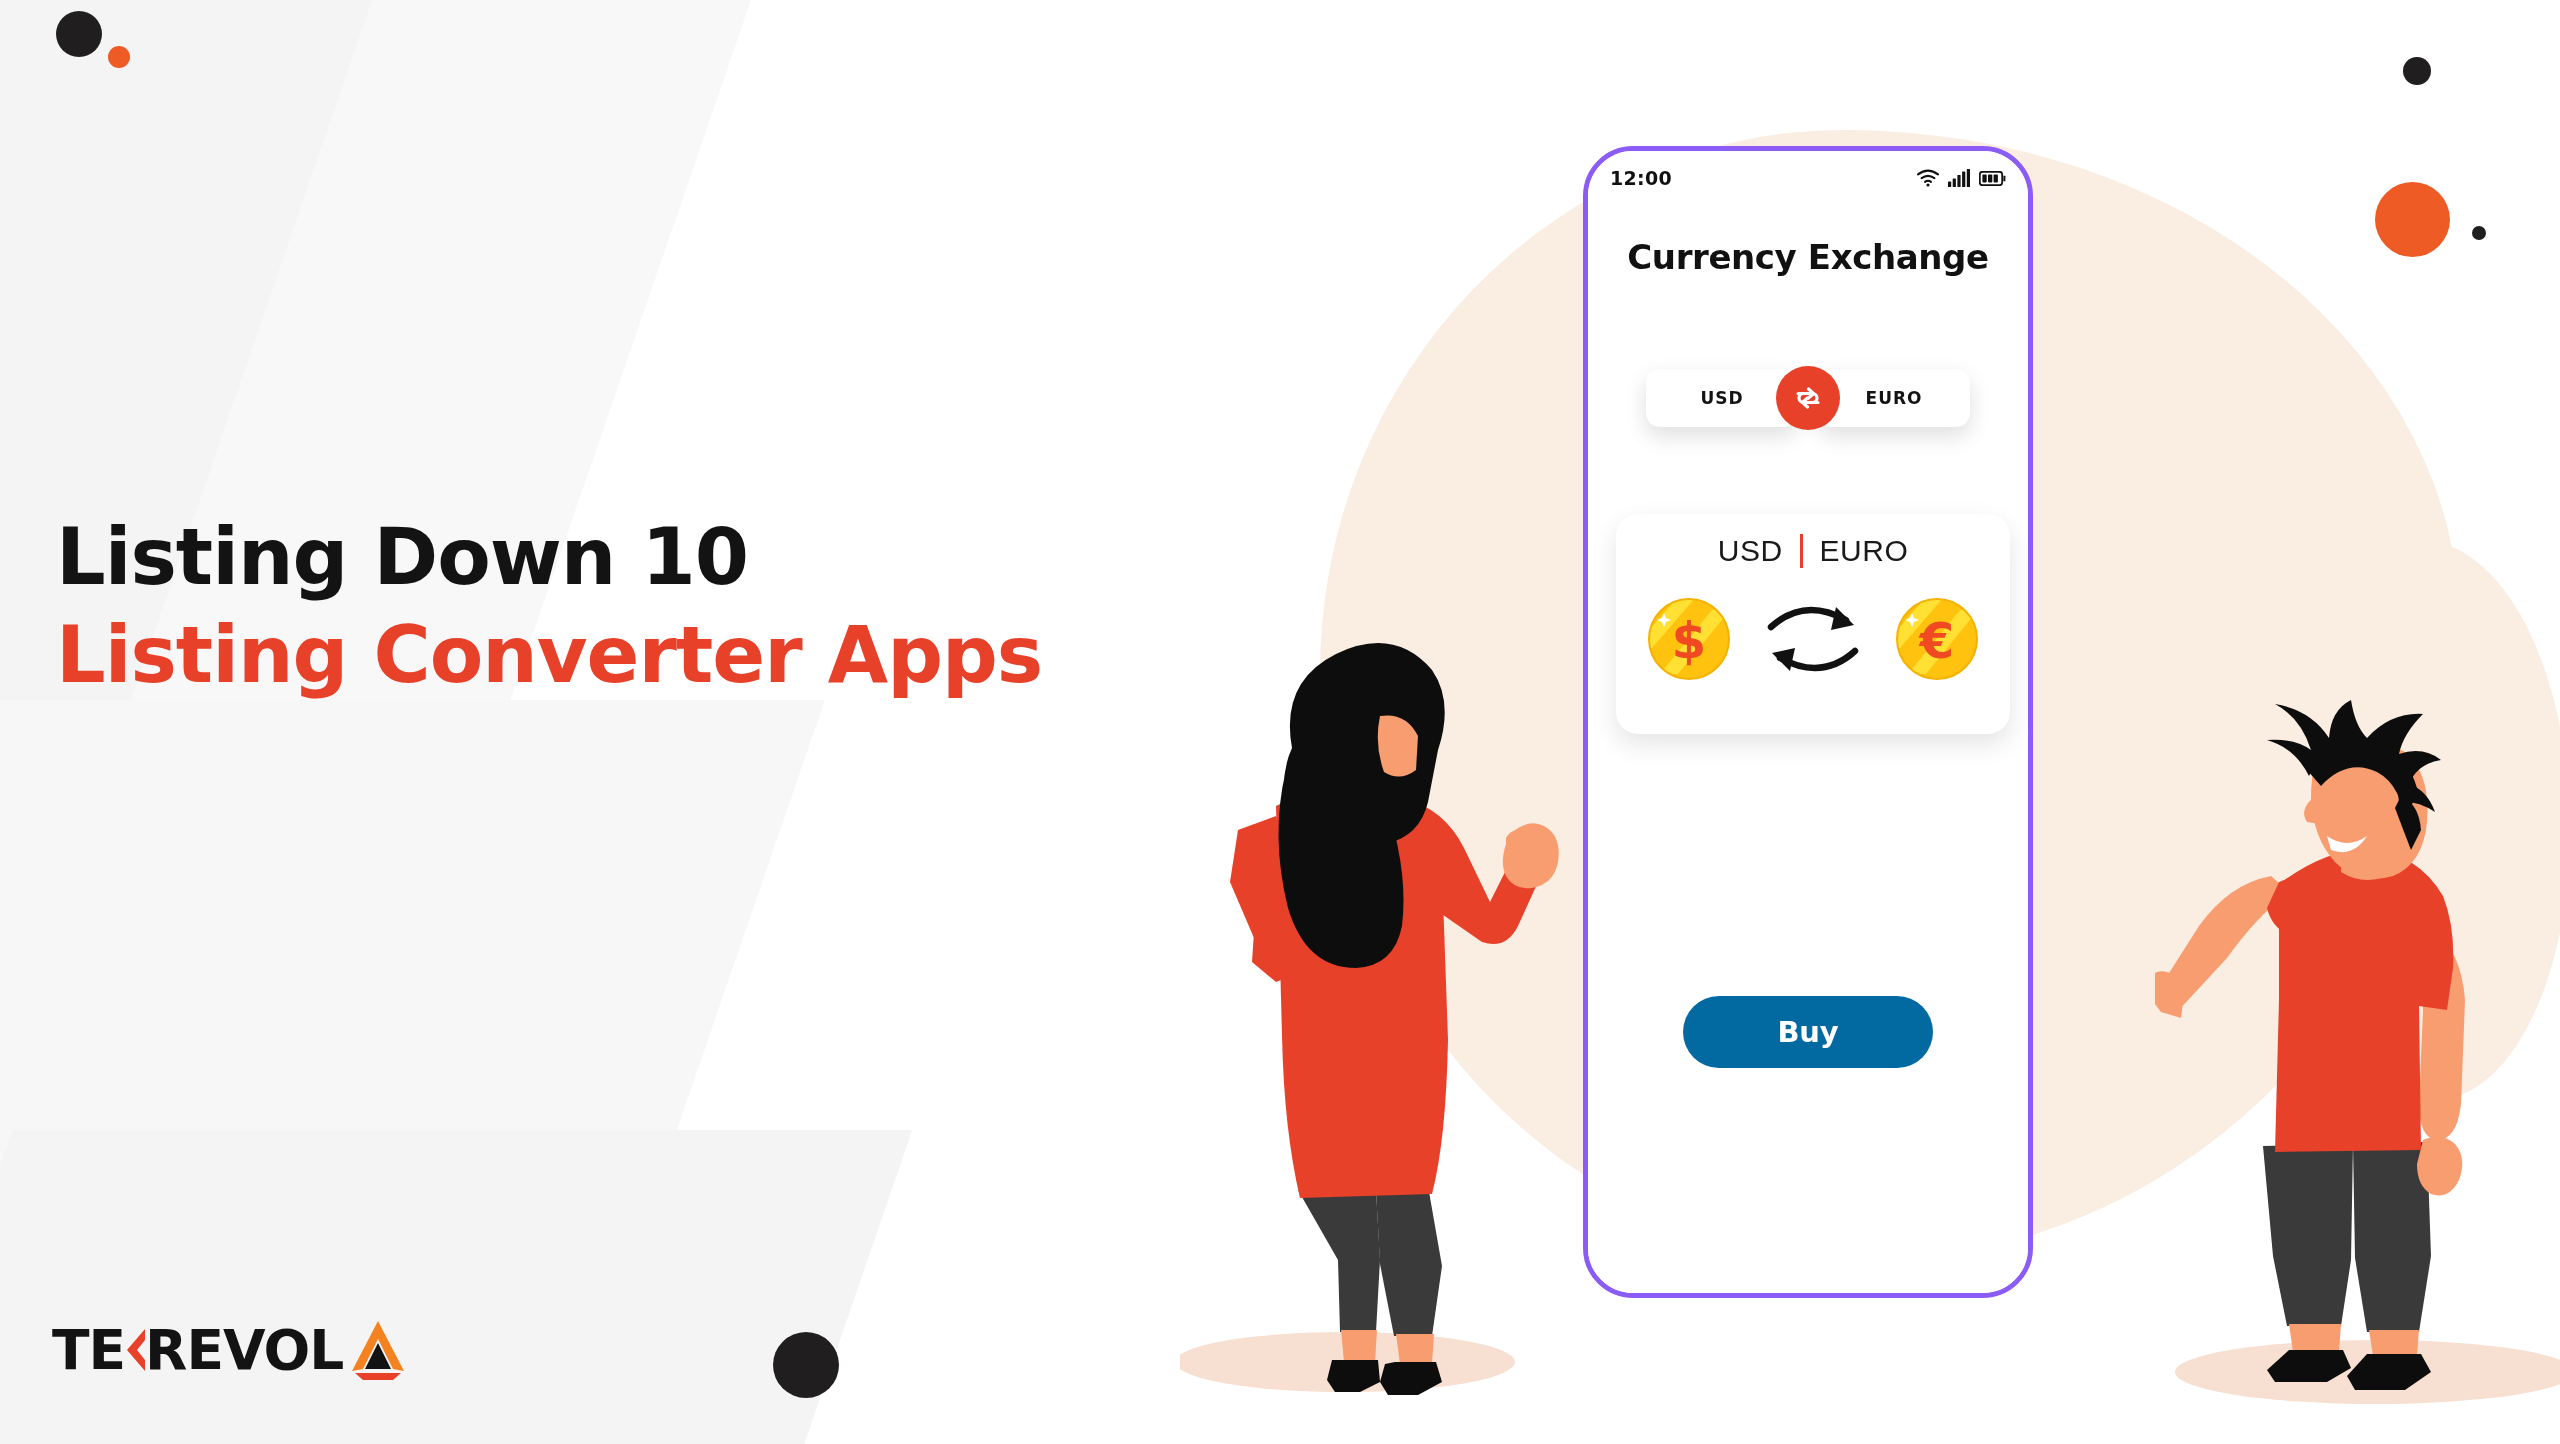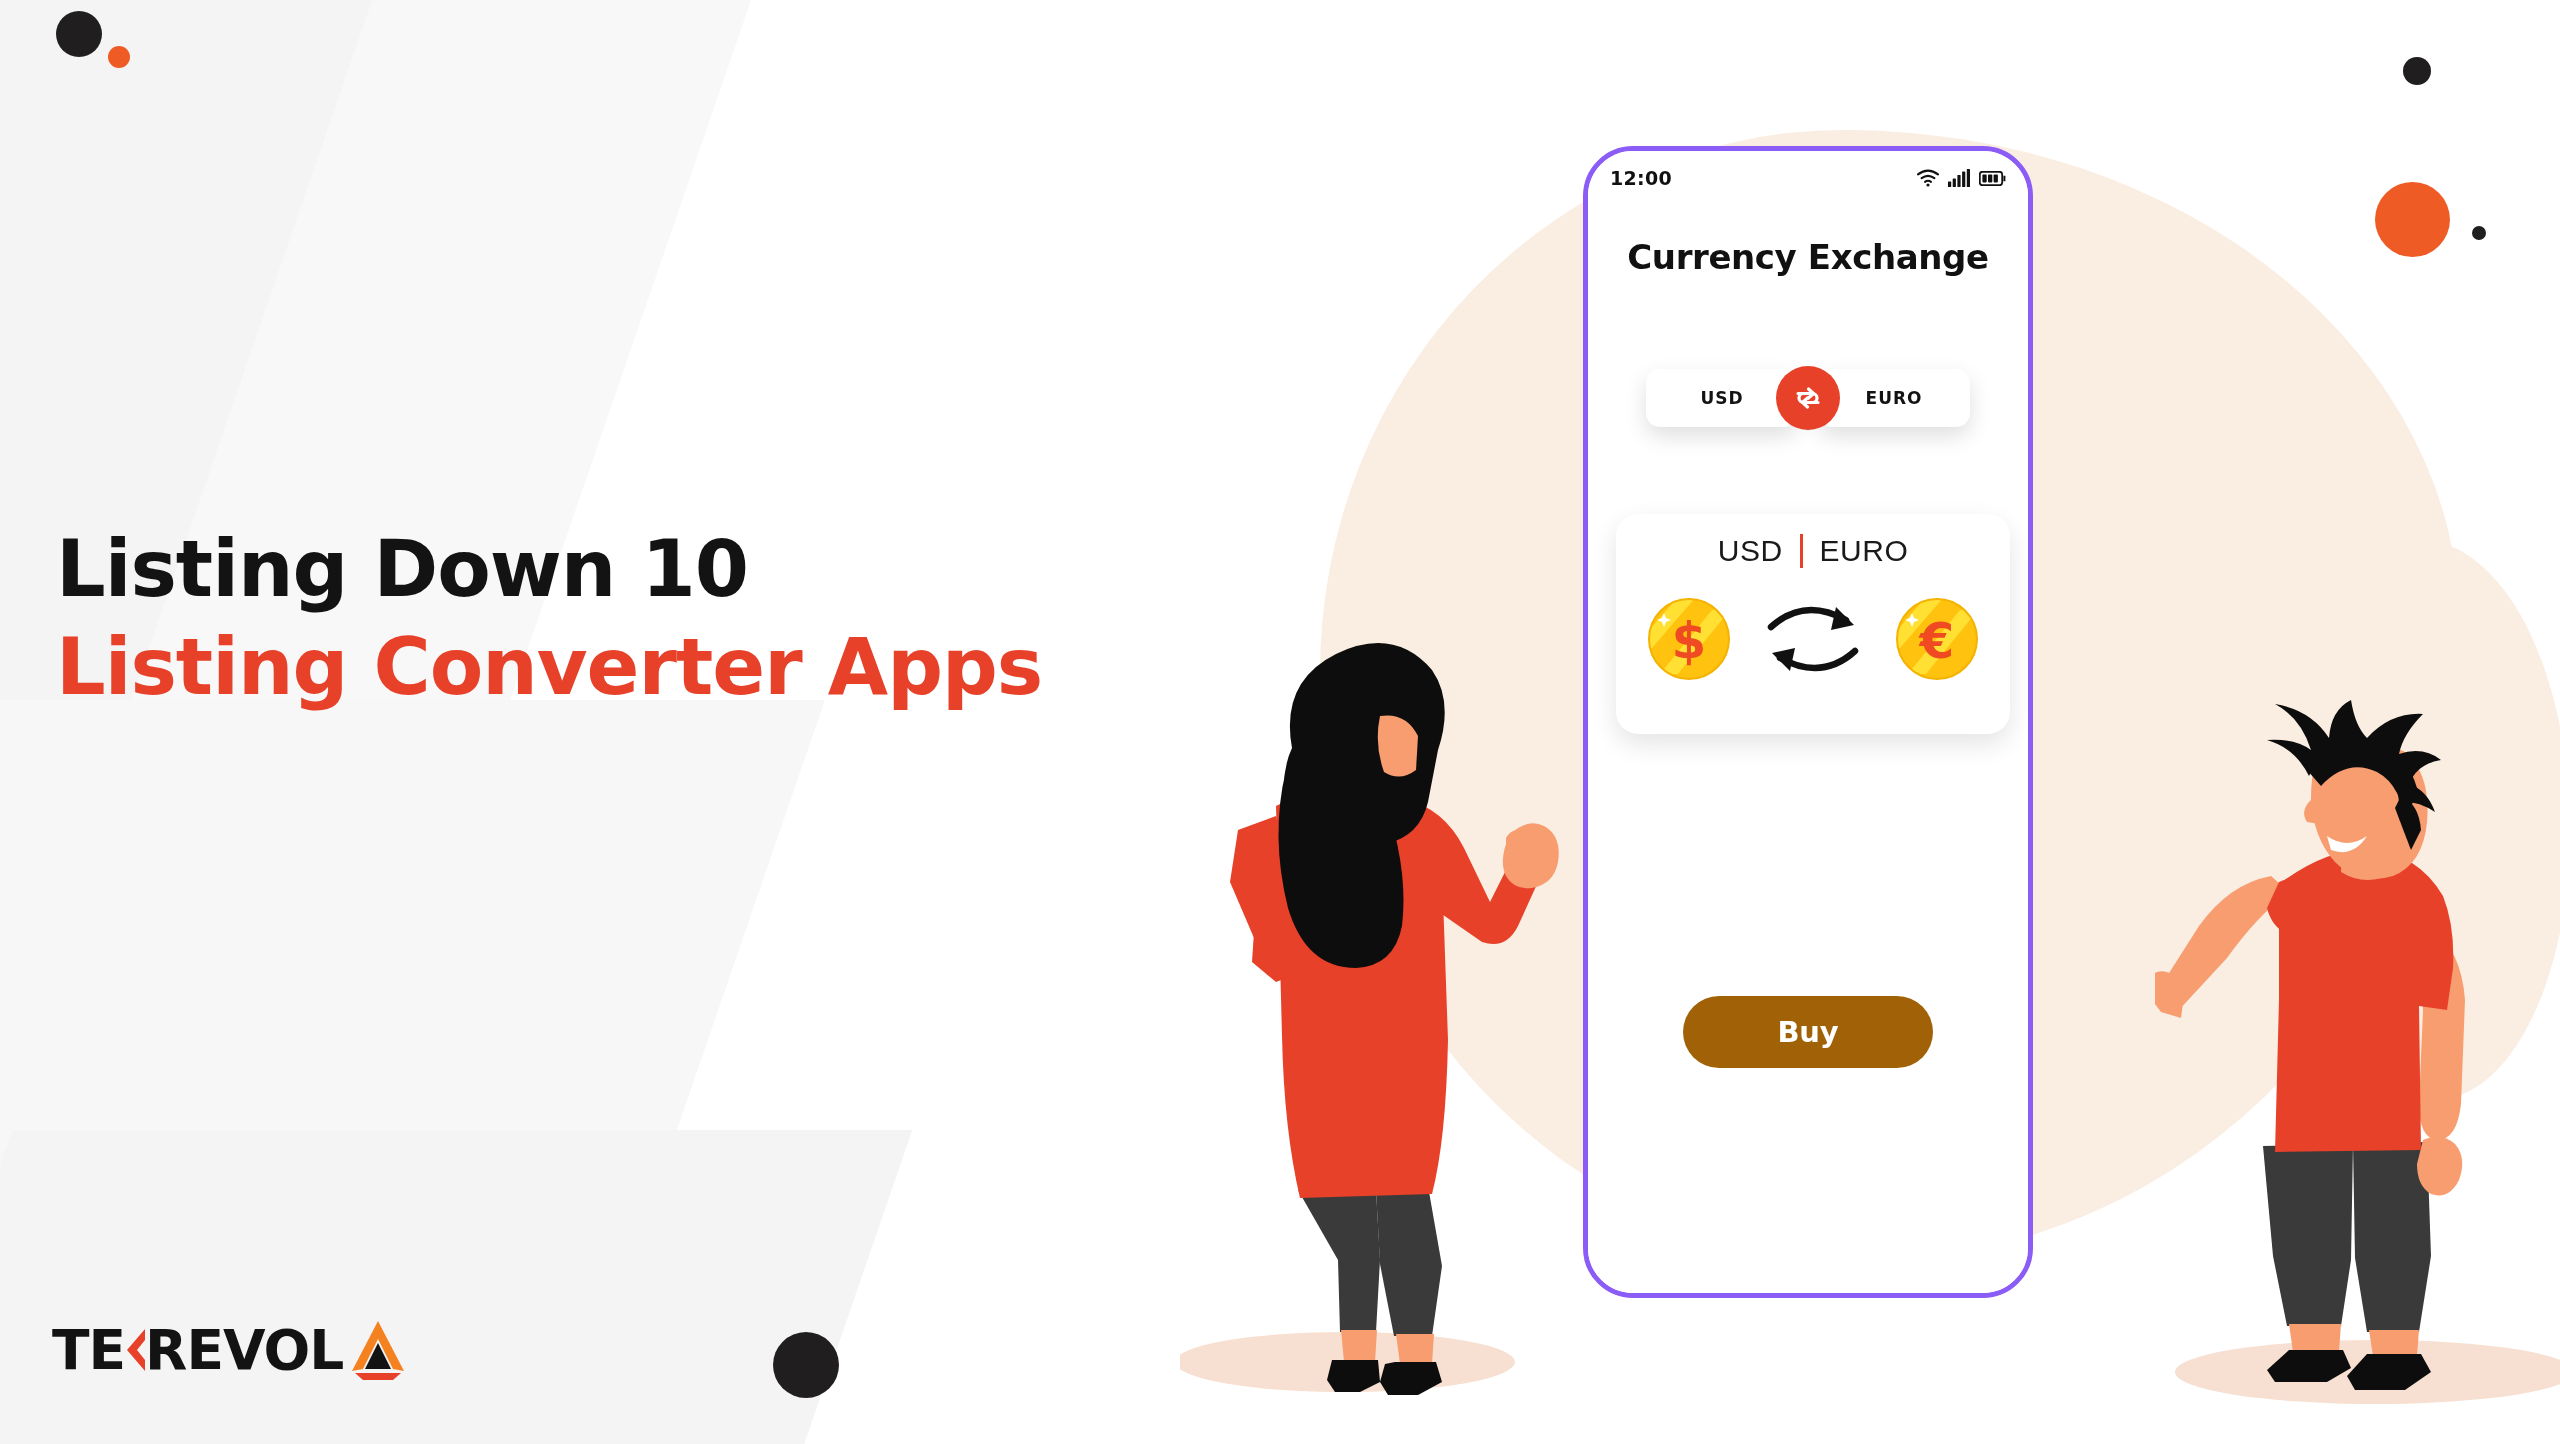--- a/index.html
+++ b/index.html
@@ -70,21 +70,21 @@
   #dot-tl-black  { left:56px;  top:11px;   width:46px; height:46px; background:#201E1E; }
   #dot-tl-orange { left:108px; top:46px;   width:22px; height:22px; background:#EF5B25; }
   #dot-tr-black  { left:2403px;top:57px;   width:28px; height:28px; background:#201E1E; }
   #dot-tr-orange { left:2375px;top:182px;  width:75px; height:75px; background:#EF5B25; }
   #dot-tr-small  { left:2472px;top:226px;  width:14px; height:14px; background:#201E1E; }
   #dot-bottom    { left:773px; top:1332px; width:66px; height:66px; background:#201E1E; }
 
   
   #headline {
     position:absolute;
-    left:56px; top:520px;
+    left:56px; top:508px;
     width:1300px;
   }
   .hl-line {
     font-size:78px;
     font-weight:bold;
     letter-spacing:-1px;
     line-height:1.26;
     white-space:nowrap;
     font-family:"DejaVu Sans", sans-serif;
   }
@@ -210,21 +210,21 @@
   .coin { width:86px; height:86px; display:block; flex:0 0 auto; }
   #arrow-pair { width:150px; height:72px; display:block; flex:0 0 auto; }
 
   
   #buy-btn {
     position:absolute;
     left:50%; top:845px;
     transform:translateX(-50%);
     width:250px; height:72px;
     border:none; cursor:pointer;
-    background:#a16207;
+    background:#0369a1;
     border-radius:40px;
     color:#ffffff;
     font-family:"DejaVu Sans", sans-serif;
     font-size:29px; font-weight:bold;
     letter-spacing:-0.2px;
   }
 
   
   .person { position:absolute; }
   #woman { left:1180px; top:620px; width:400px; height:824px; }

